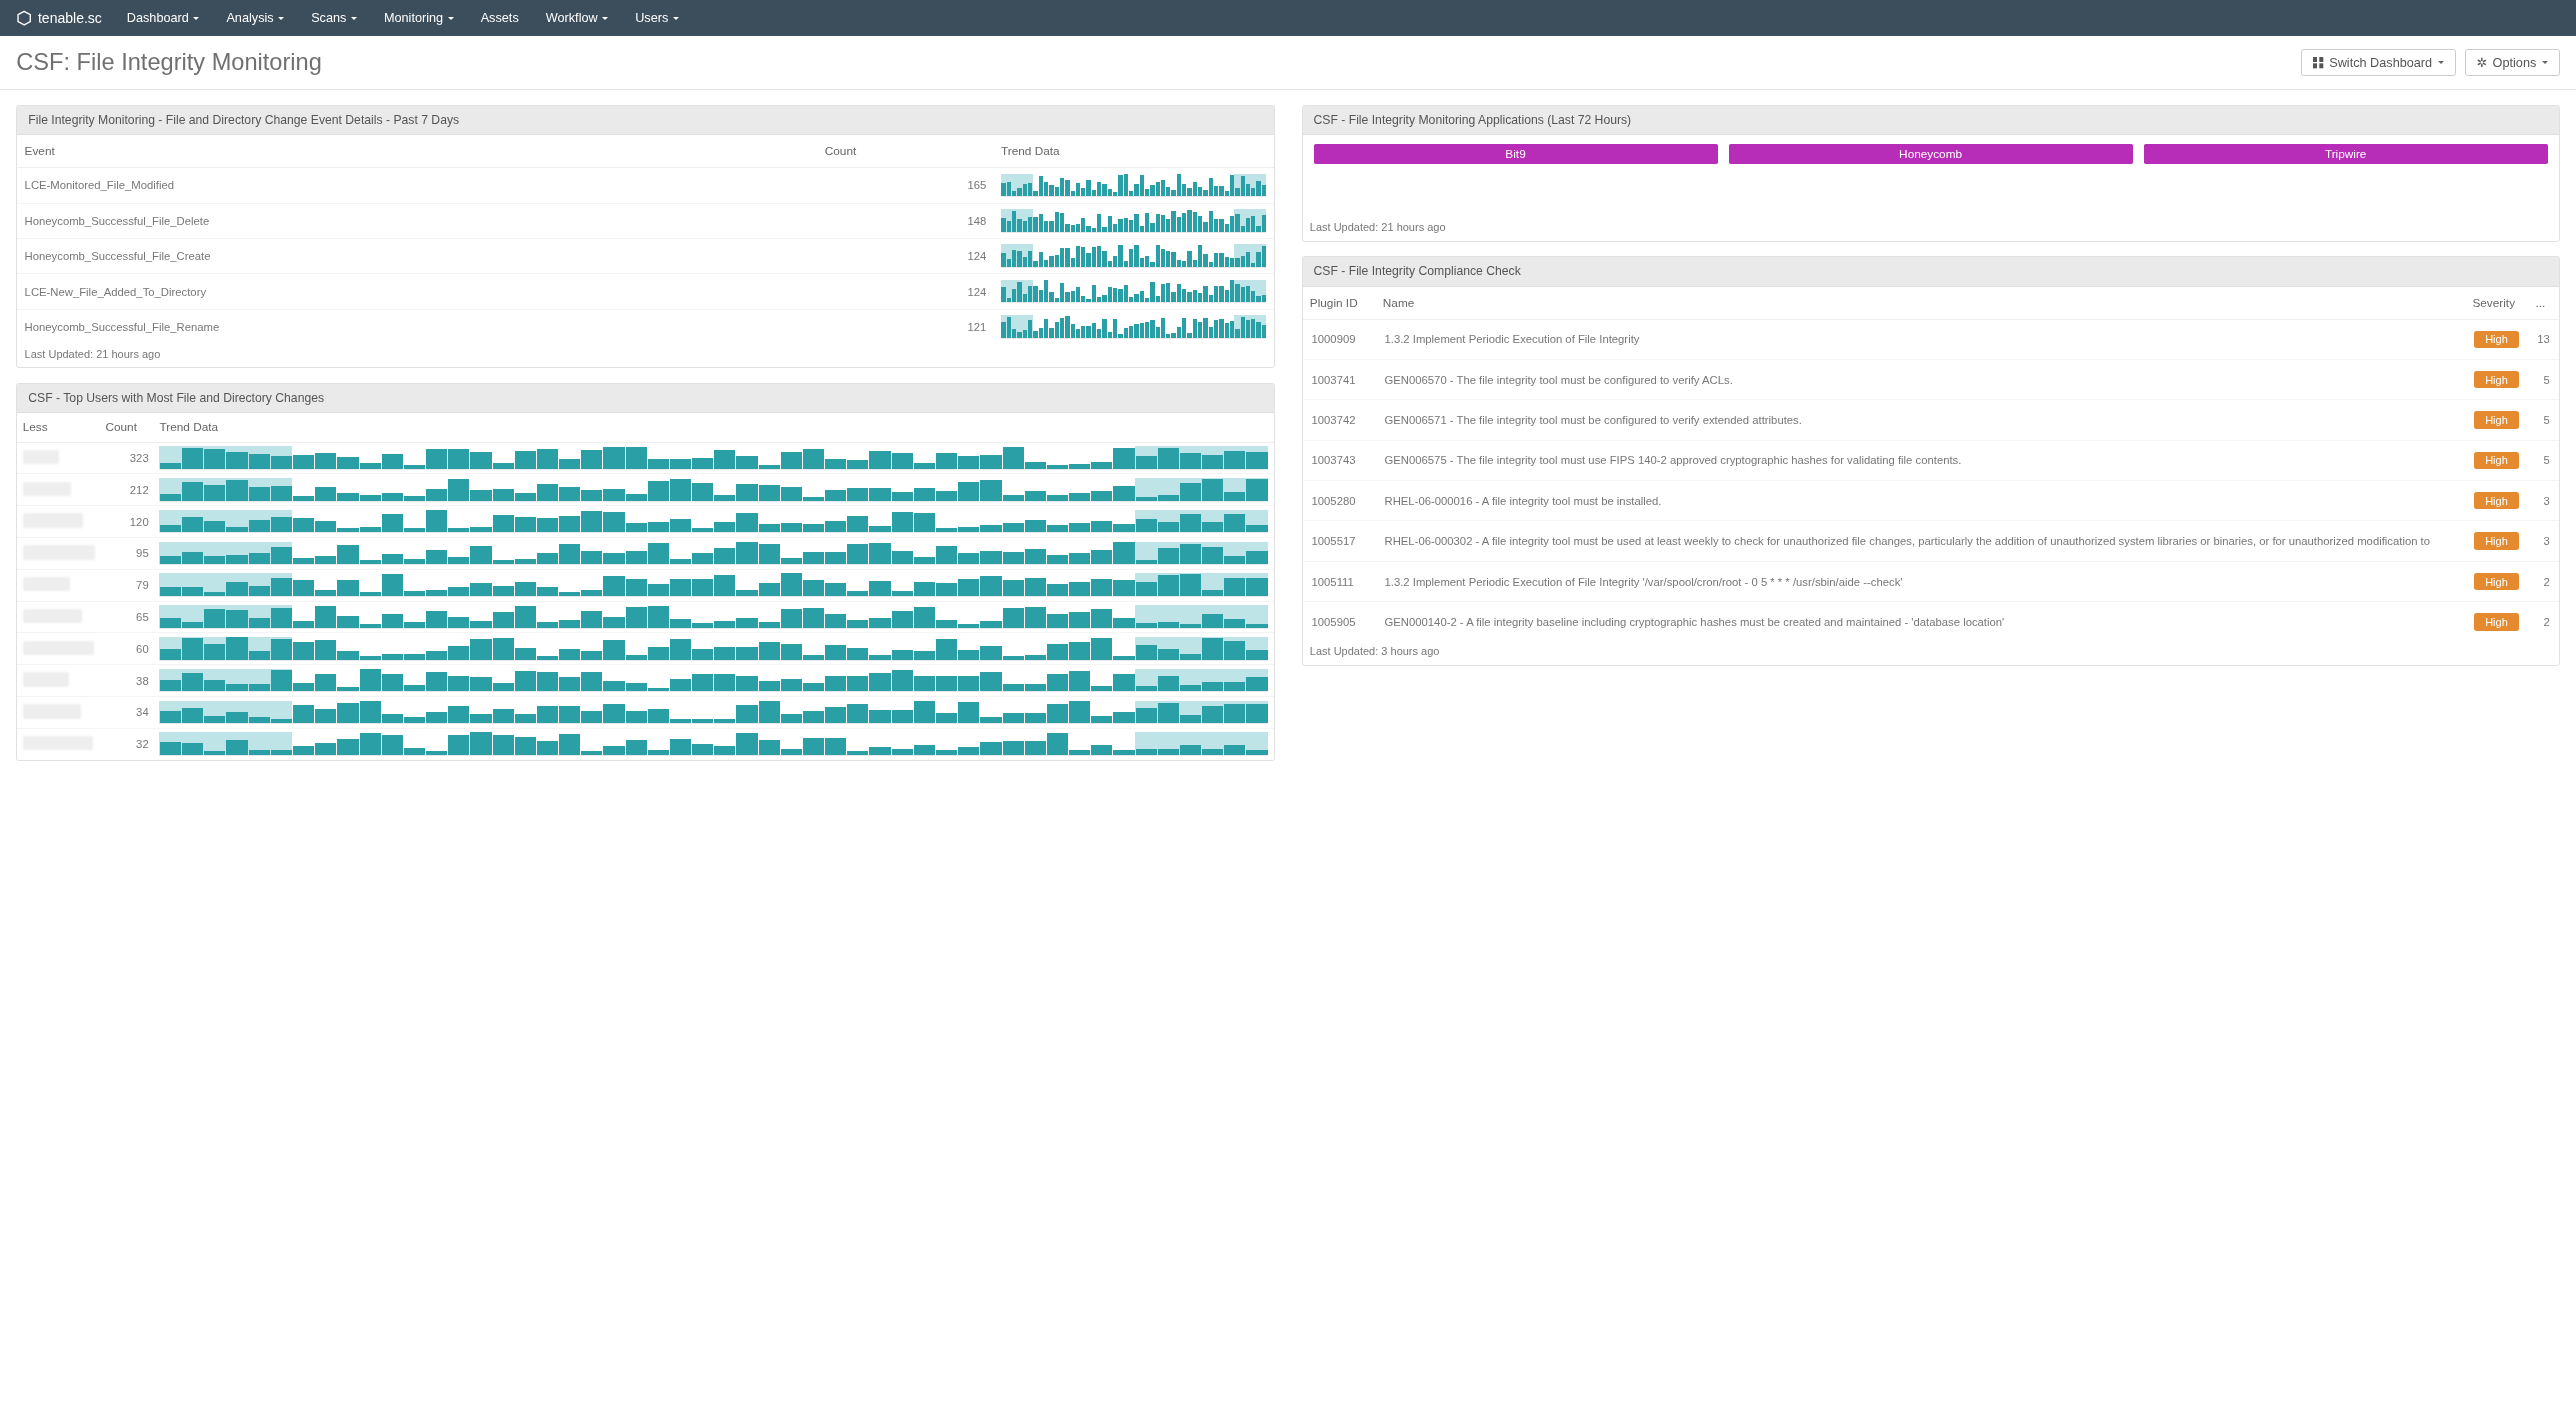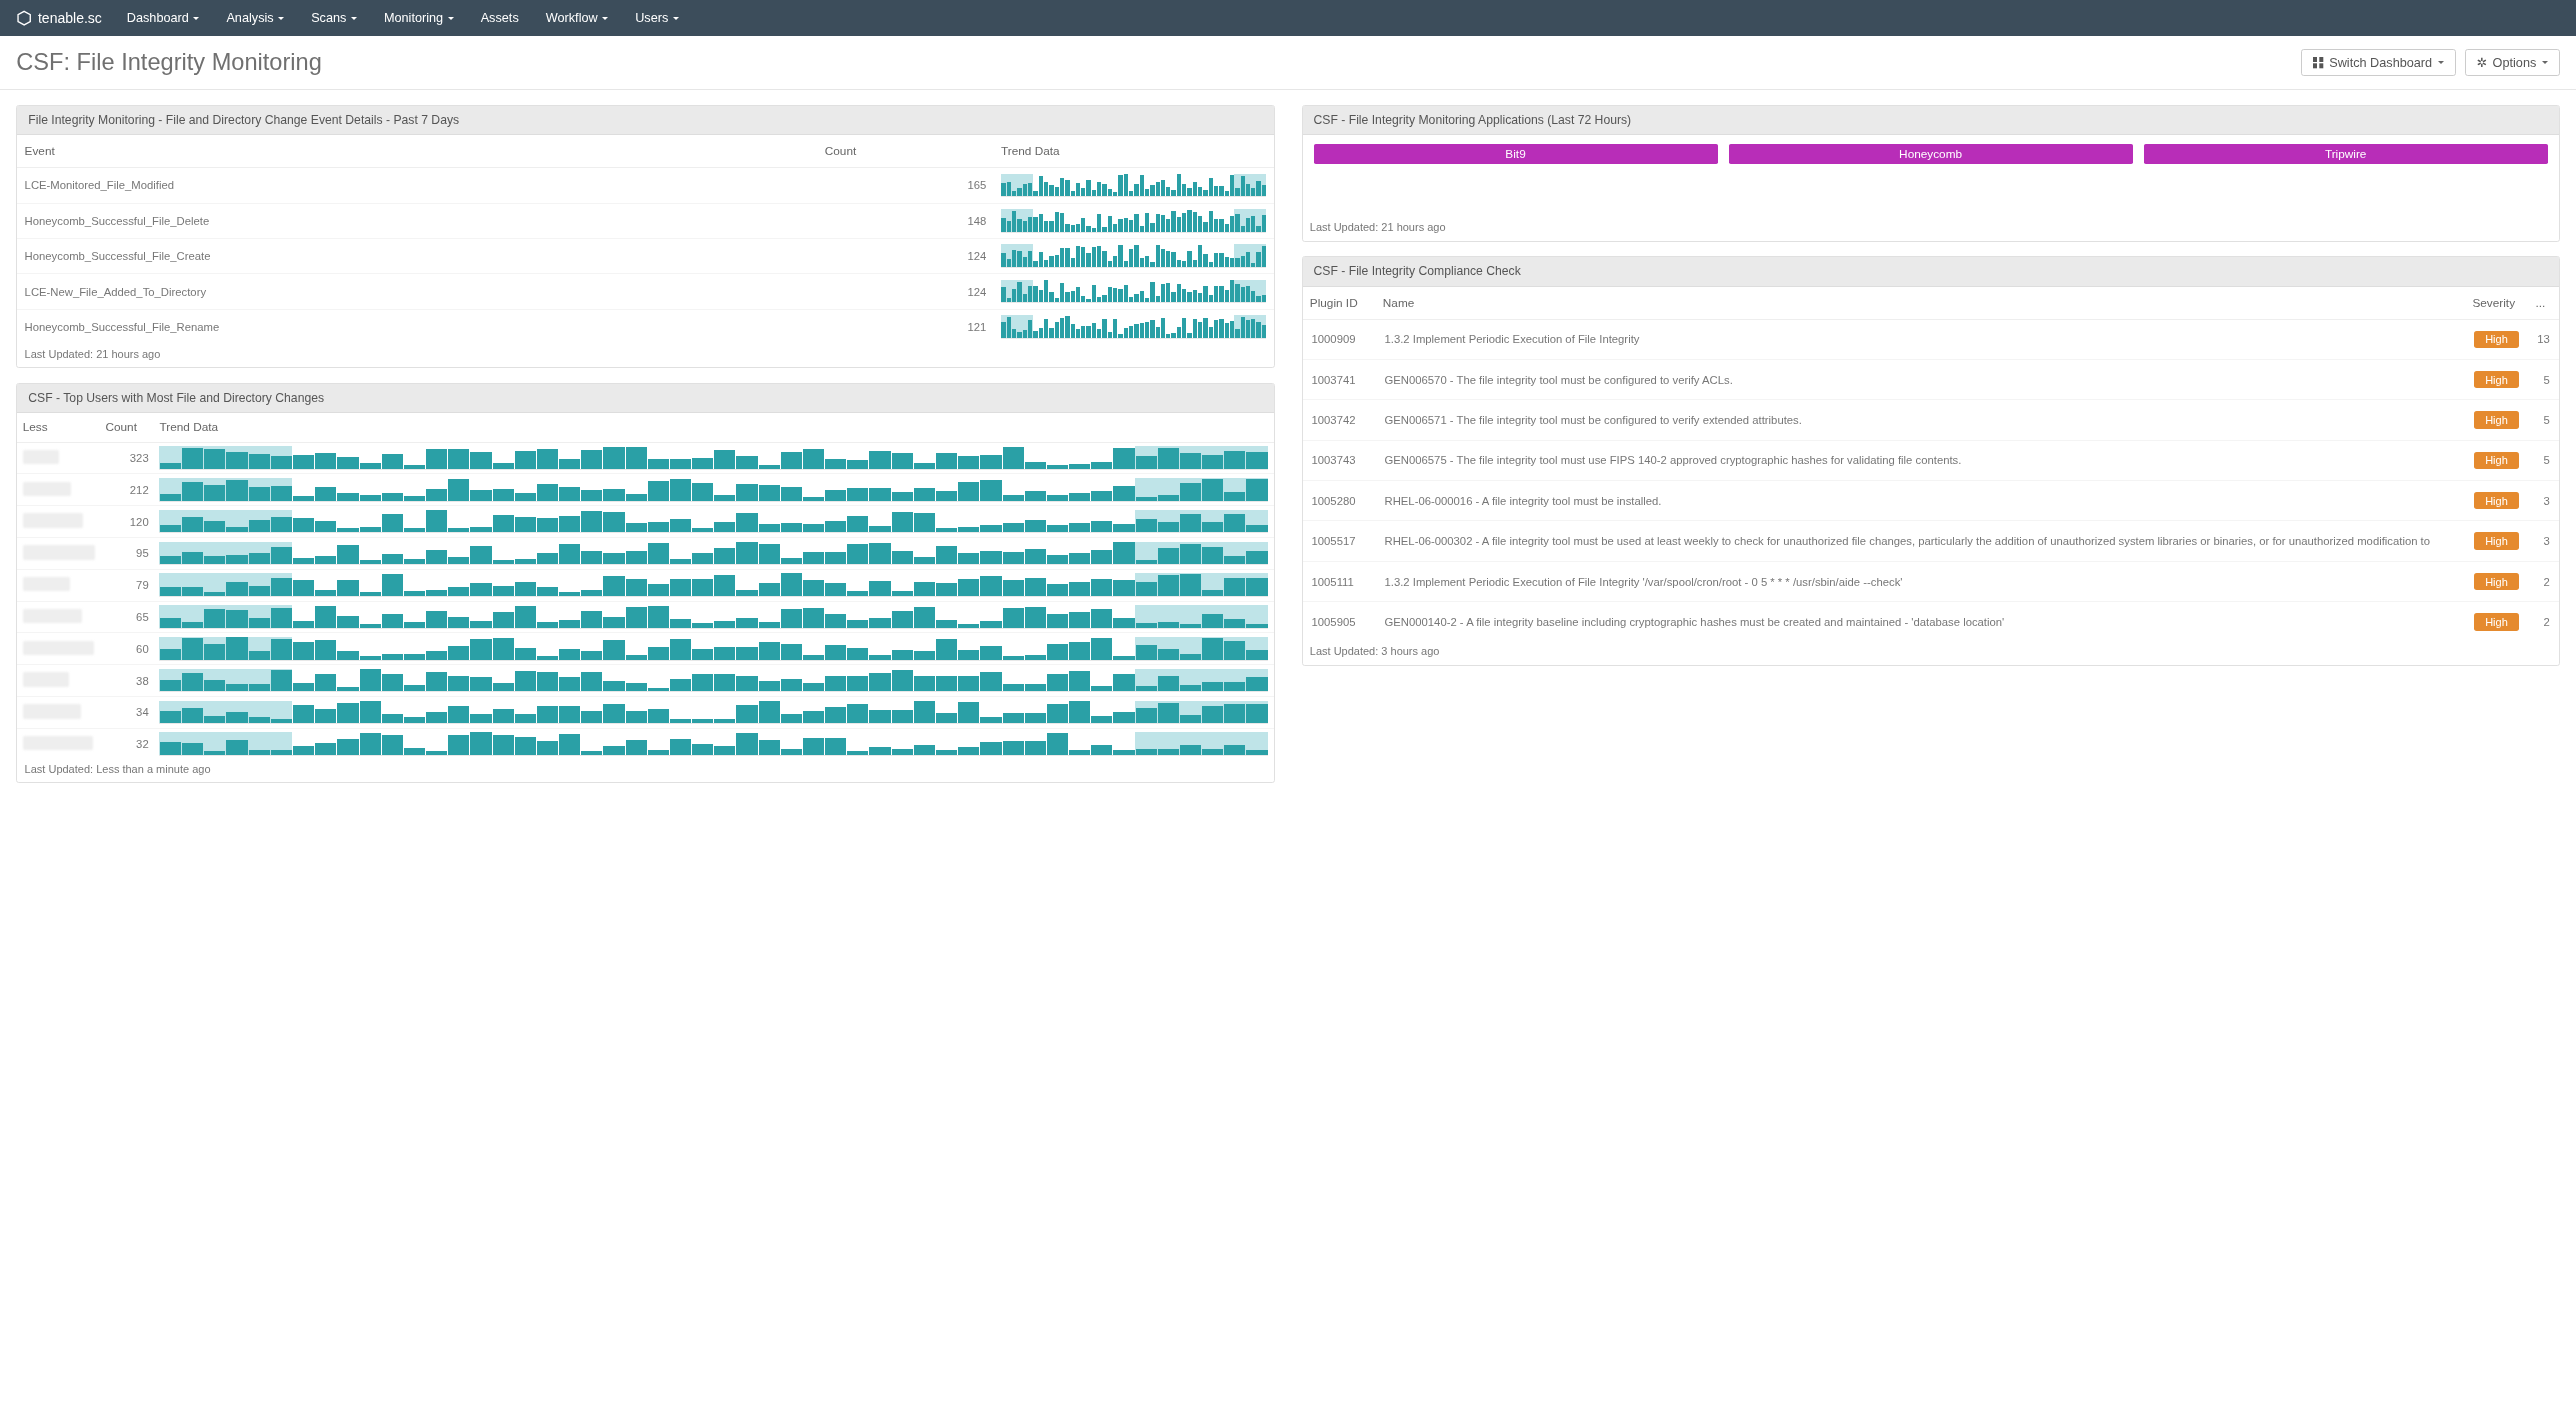--- a/index.html
+++ b/index.html
@@ -1002,21 +1002,20 @@
                     <div class="bar" style="height: 27.503%;"></div>
                     <div class="bar" style="height: 42.973%;"></div>
                     <div class="bar" style="height: 24.5785%;"></div>
                     <div class="bar" style="height: 42.8906%;"></div>
                     <div class="bar" style="height: 23.6654%;"></div>
                   </div>
                 </td>
               </tr>
             </tbody>
         </table>
-        <div class="footer-txt">Last Updated: Less than a minute ago</div>
       </div>
     </div>
 
   </div>
 
   <div class="col">
 
     <div class="panel">
       <div class="panel-header">CSF - File Integrity Monitoring Applications (Last 72 Hours)</div>
       <div class="app-bars" id="apps-bars">

